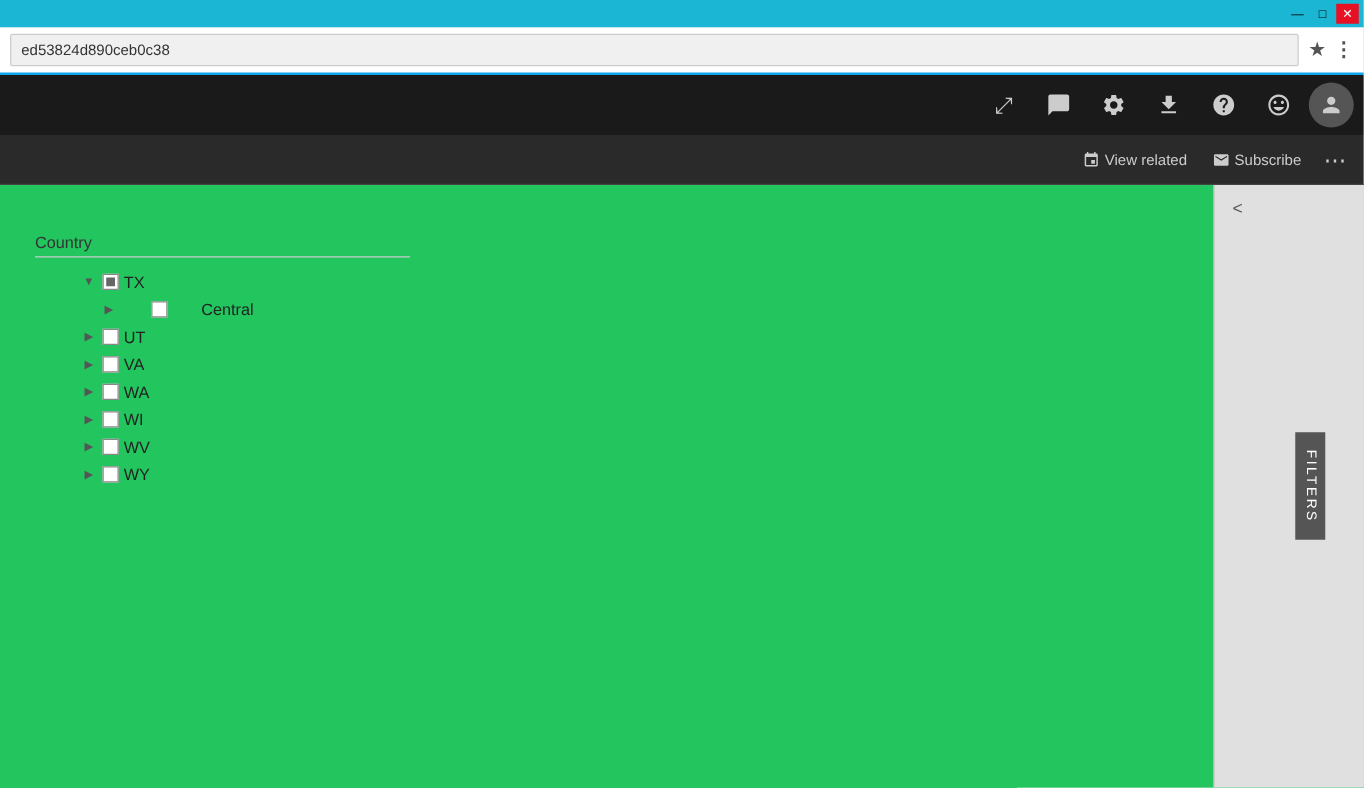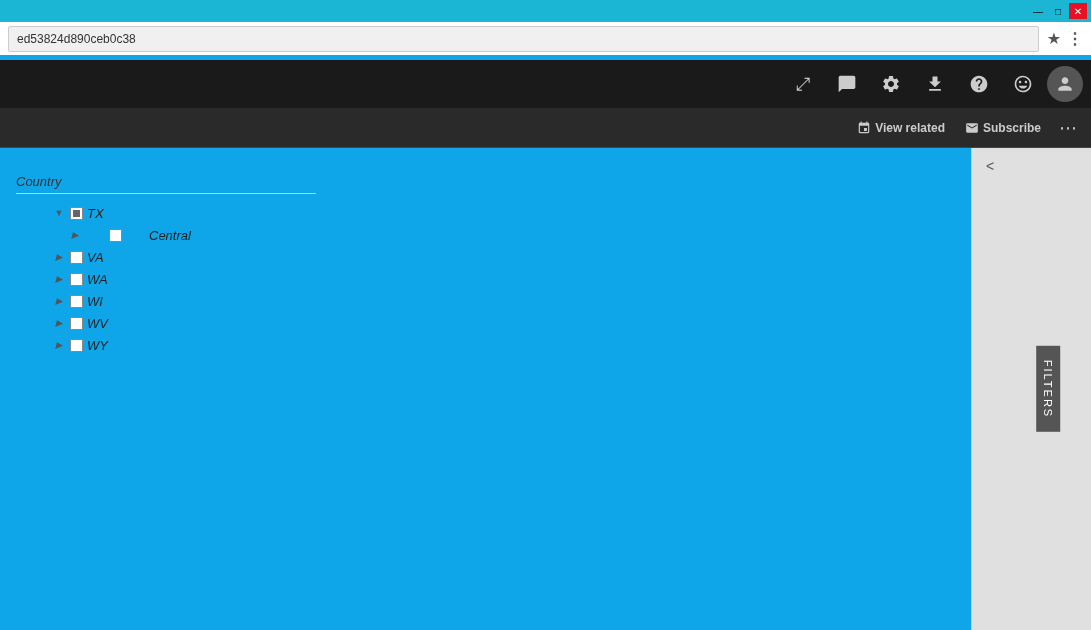--- a/index.html
+++ b/index.html
@@ -32,21 +32,21 @@
     }
     .title-bar-btn.close { background: #e81123; color: #fff; }
 
     
     .address-bar {
       height: 38px;
       background: #fff;
       display: flex;
       align-items: center;
       padding: 0 8px;
-      border-bottom: 5px solid #0ea5e9;
+      border-bottom: 2px solid #0ea5e9;
     }
     .address-input {
       flex: 1;
       height: 26px;
       background: #f0f0f0;
       border: 1px solid #ccc;
       padding: 0 8px;
       font-size: 12px;
       color: #333;
       border-radius: 2px;
@@ -114,44 +114,42 @@
       display: flex;
       align-items: center;
       gap: 4px;
       color: #ccc;
       font-size: 12px;
       cursor: pointer;
       padding: 4px 8px;
       border-radius: 3px;
       background: transparent;
       border: none;
-      font-weight: bold;
     }
     .action-btn svg { width: 14px; height: 14px; fill: #ccc; }
     .action-more {
       color: #ccc;
       font-size: 18px;
       cursor: pointer;
       padding: 4px 6px;
     }
 
     
     .main-area {
       display: flex;
       height: calc(630px - 22px - 38px - 48px - 40px);
     }
 
     
     .content-panel {
       flex: 1;
-      background: #0ea5e9;
+      background: #22c55e;
       overflow: auto;
-      padding: 16px;
+      padding: 28px;
       position: relative;
-      font-style: italic;
     }
 
     
     .tree-section { margin-top: 10px; }
     .tree-label {
       font-size: 13px;
       color: #333;
       font-weight: normal;
       display: block;
       margin-bottom: 8px;
@@ -330,20 +328,25 @@
         <span class="tree-text">TX</span>
       </div>
 
       <div class="tree-node indent-3">
         <span class="expand-btn collapsed"></span>
         <span class="tree-checkbox"></span>
         <span class="tree-text">Central</span>
       </div>
 
 
+      <div class="tree-node indent-2">
+        <span class="expand-btn collapsed"></span>
+        <span class="tree-checkbox"></span>
+        <span class="tree-text">UT</span>
+      </div>
 
       <div class="tree-node indent-2">
         <span class="expand-btn collapsed"></span>
         <span class="tree-checkbox"></span>
         <span class="tree-text">VA</span>
       </div>
 
 
       <div class="tree-node indent-2">
         <span class="expand-btn collapsed"></span>

